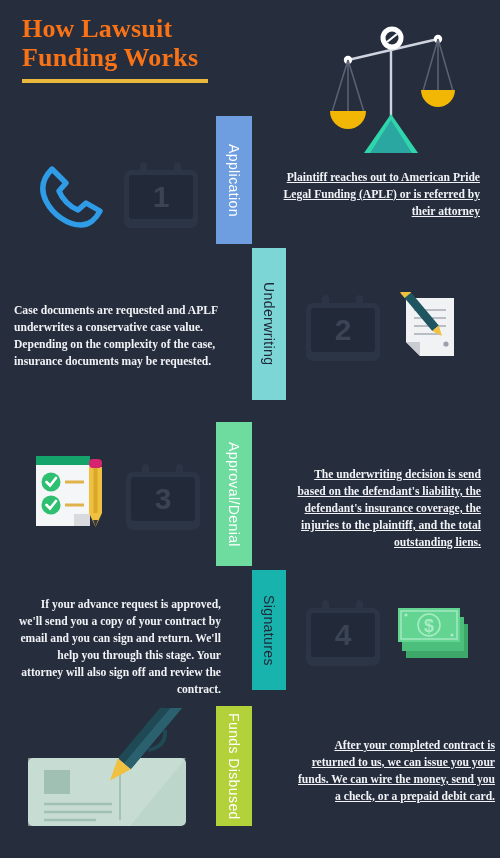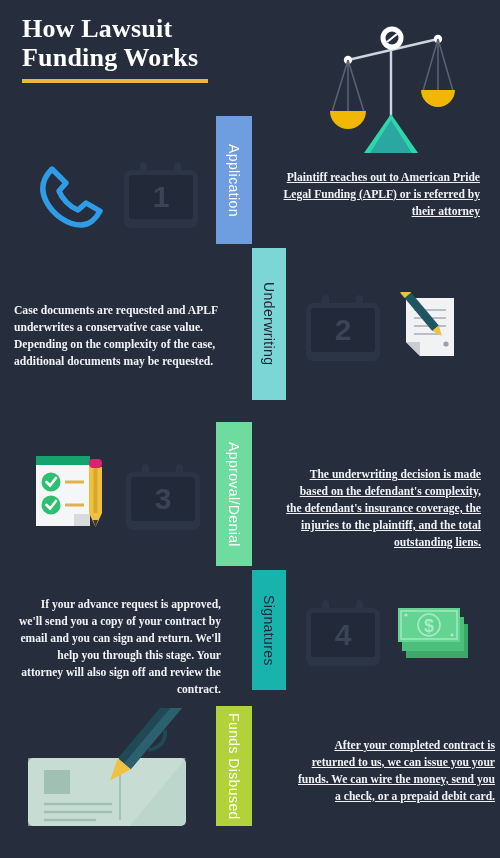--- a/index.html
+++ b/index.html
@@ -21,21 +21,21 @@
     position: absolute;
     left: 22px;
     top: 14px;
     width: 260px;
   }
   #title {
     font-family: "Liberation Serif", serif;
     font-weight: bold;
     font-size: 26px;
     line-height: 1.12;
-    color: #ffffff;
+    color: #f97316;
     letter-spacing: 0.2px;
     white-space: pre-line;
   }
   #title-rule {
     margin-top: 7px;
     width: 186px;
     height: 4px;
     background: #e8b93c;
   }
 
@@ -159,21 +159,21 @@
     <div class="strip"></div>
     <div class="num">1</div>
   </div>
 
   <div class="band" style="left:216px; top:116px; width:36px; height:128px; background:#6e9ee0;">
     <span class="band-label" style="color:#ffffff;">Application</span>
   </div>
 
   <div class="copy right" style="left:280px; top:170px; width:200px;">Plaintiff reaches out to American Pride Legal Funding (APLF) or is referred by their attorney</div>
 
-  <div class="copy left" style="left:14px; top:303px; width:206px;">Case documents are requested and APLF underwrites a conservative case value.  Depending on the complexity of the case, additional documents may be requested.</div>
+  <div class="copy left" style="left:14px; top:303px; width:206px;">Case documents are requested and APLF underwrites a conservative case value.  Depending on the complexity of the case, insurance documents may be requested.</div>
 
   <div class="band" style="left:252px; top:248px; width:34px; height:152px; background:#7dd6d6;">
     <span class="band-label" style="color:#20293a;">Underwriting</span>
   </div>
 
   <div class="cal" style="left:306px; top:295px;">
     <div class="ring a"></div>
     <div class="ring b"></div>
     <div class="body"></div>
     <div class="strip"></div>
@@ -222,21 +222,21 @@
     <div class="ring b"></div>
     <div class="body"></div>
     <div class="strip"></div>
     <div class="num">3</div>
   </div>
 
   <div class="band" style="left:216px; top:422px; width:36px; height:144px; background:#6fdc9f;">
     <span class="band-label" style="color:#ffffff;">Approval/Denial</span>
   </div>
 
-  <div class="copy right" style="left:283px; top:467px; width:198px;">The underwriting decision is made based on the defendant's complexity, the defendant's insurance coverage, the injuries to the plaintiff, and the total outstanding liens.</div>
+  <div class="copy right" style="left:283px; top:467px; width:198px;">The underwriting decision is send based on the defendant's liability, the defendant's insurance coverage, the injuries to the plaintiff, and the total outstanding liens.</div>
 
   <div class="copy left" style="left:17px; top:597px; width:204px;text-align:right;">If your advance request is approved, we'll send you a copy of your contract by email and you can sign and return.  We'll help you through this stage.  Your attorney will also sign off and review the contract.</div>
 
   <div class="band" style="left:252px; top:570px; width:34px; height:120px; background:#17b3ac;">
     <span class="band-label" style="color:#20293a;">Signatures</span>
   </div>
 
   <div class="cal" style="left:306px; top:600px;">
     <div class="ring a"></div>
     <div class="ring b"></div>

